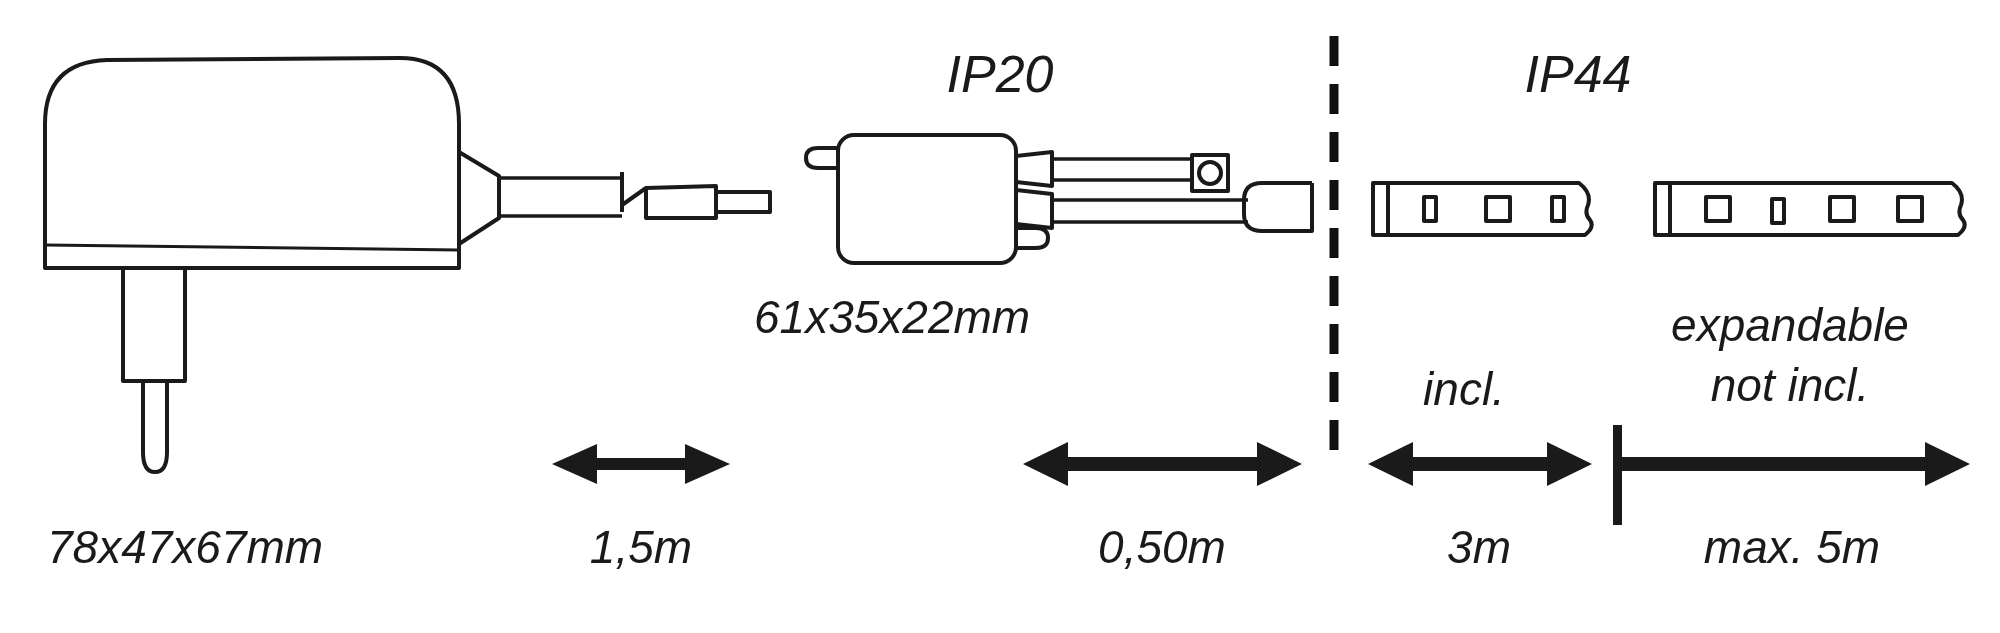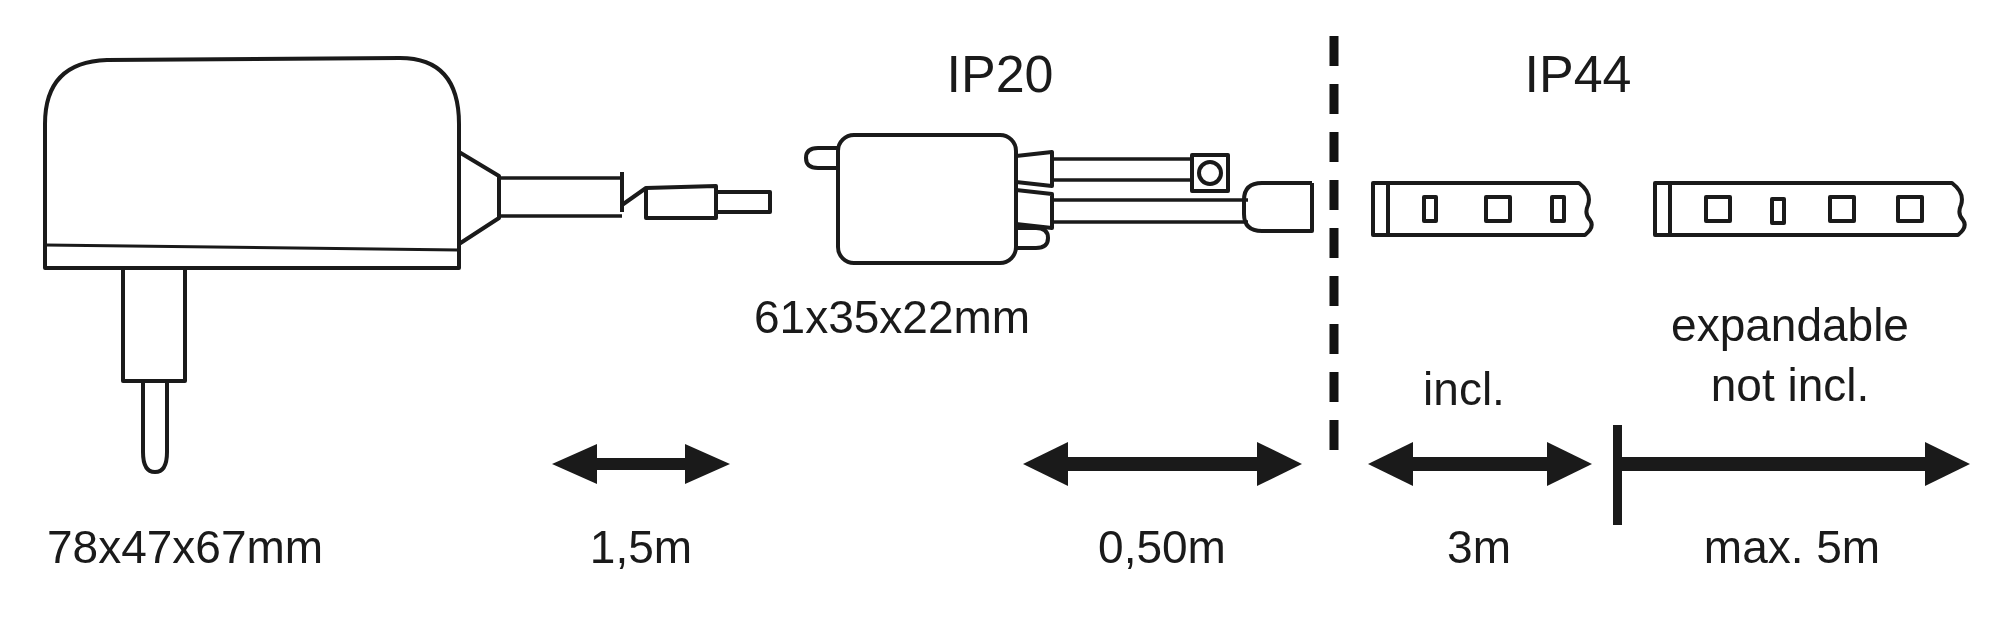--- a/index.html
+++ b/index.html
@@ -7,20 +7,21 @@
     padding: 0;
     background: #ffffff;
   }
   #stage {
     position: relative;
     width: 2000px;
     height: 633px;
     background: #ffffff;
     overflow: hidden;
     font-family: "Liberation Sans", sans-serif;
+    font-style: italic;
   }
   #stage svg {
     position: absolute;
     top: 0;
     left: 0;
     width: 2000px;
     height: 633px;
   }
   .lbl {
     font-family: "Liberation Sans", sans-serif;

